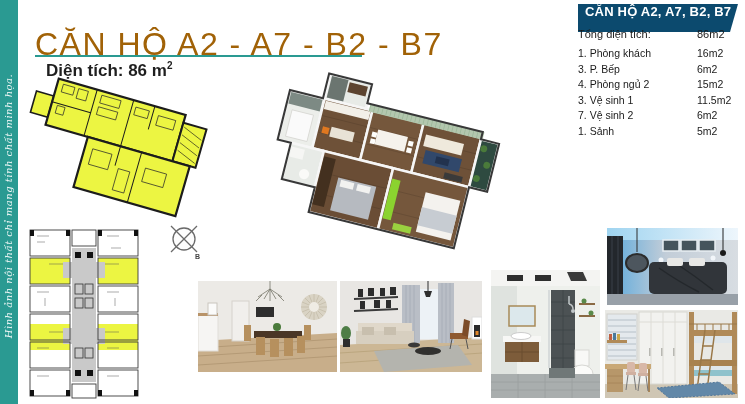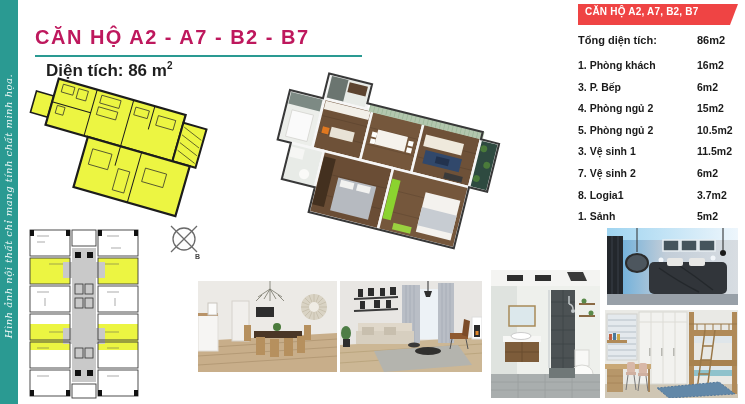--- a/index.html
+++ b/index.html
@@ -13,34 +13,34 @@
   
   .stripe{left:0;top:0;width:18px;height:404px;background:#2a9a92;}
   .vnote{
     left:3px;top:342px;width:272px;height:15px;
     transform:rotate(-90deg);transform-origin:0 0;
     color:#eef7f6;font-family:"DejaVu Serif", serif;font-style:italic;
     font-size:10px;text-align:center;letter-spacing:.5px;white-space:nowrap;
   }
 
   
-  .title{left:35px;top:26px;color:#be185d;font-size:20px;font-weight:bold;letter-spacing:1.5px;white-space:nowrap;}
+  .title{left:35px;top:26px;color:#a16207;font-size:32px;font-weight:normal;letter-spacing:1.5px;white-space:nowrap;}
   .title-underline{left:35px;top:55px;width:327px;height:2px;background:#2a9a92;}
   .subtitle{left:46px;top:60px;color:#1f1f1f;font-size:17px;font-weight:bold;}
   .subtitle sup{font-size:10px;}
 
   
   .tbl-header{
-    left:578px;top:4px;width:160px;height:21px;background:#ef4444;
+    left:578px;top:4px;width:160px;height:28px;background:#0c4a6e;
     clip-path:polygon(0 0,100% 0,95% 100%,0 100%);
-    color:#ffffff;font-size:10px;font-weight:bold;line-height:15px;
+    color:#ffffff;font-size:13px;font-weight:bold;line-height:15px;
     padding-left:7px;box-sizing:border-box;letter-spacing:.2px;white-space:nowrap;
   }
   .tbl-body{left:578px;top:28px;width:150px;}
-  .trow{position:relative;height:15.6px;width:150px;font-size:10.5px;font-weight:bold;color:#1a1a1a;margin-top:6px;}
+  .trow{position:relative;height:15.6px;width:150px;font-size:10.5px;font-weight:normal;color:#1a1a1a;}
   .trow.total{height:19px;font-size:11px;}
   .tval{position:absolute;left:119px;top:0;}
 
   .photo{overflow:hidden;}
   svg{display:block;}
 </style>
 </head>
 <body>
 
 <div class="abs stripe"></div>
@@ -207,24 +207,22 @@
 
 <div class="abs tbl-header">CĂN HỘ A2, A7, B2, B7</div>
 <div class="abs tbl-body">
   <div class="trow total">
     <span>Tổng diện tích:</span>
     <span class="tval">86m2</span>
   </div>
   <div class="trow"><span>1. Phòng khách</span><span class="tval">16m2</span></div>
   <div class="trow"><span>3. P. Bếp</span><span class="tval">6m2</span></div>
   <div class="trow"><span>4. Phòng ngủ 2</span><span class="tval">15m2</span></div>
-  <div class="trow"><span>5. Phòng ngủ 2</span><span class="tval">10.5m2</span></div>
   <div class="trow"><span>3. Vệ sinh 1</span><span class="tval">11.5m2</span></div>
   <div class="trow"><span>7. Vệ sinh 2</span><span class="tval">6m2</span></div>
-  <div class="trow"><span>8. Logia1</span><span class="tval">3.7m2</span></div>
   <div class="trow"><span>1. Sảnh</span><span class="tval">5m2</span></div>
 </div>
 
 <div class="abs photo" style="left:198px;top:281px;width:139px;height:91px">
   <svg width="139" height="91" viewBox="0 0 139 91">
     <rect width="139" height="91" fill="#eceae6"></rect>
     <path d="M0 91 L0 60 L139 52 L139 91 Z" fill="#c8ae8a"></path>
     <g stroke="#b49a76" stroke-width="1">
         <path d="M0 67 L139 58 M0 75 L139 66 M0 84 L139 75"></path>
       </g>

